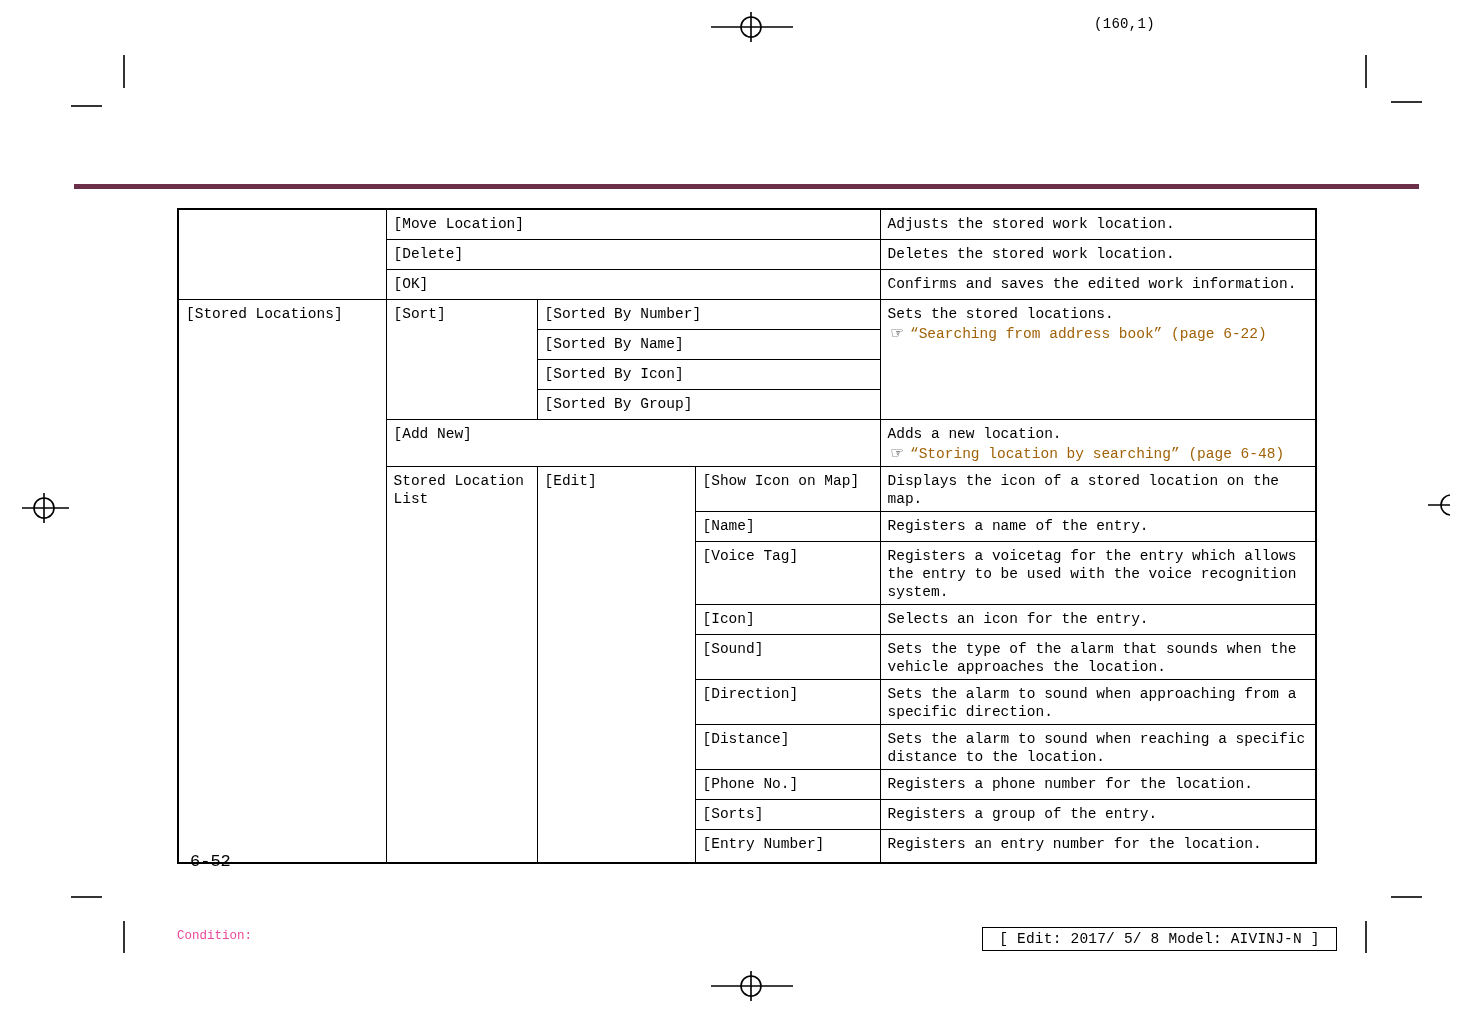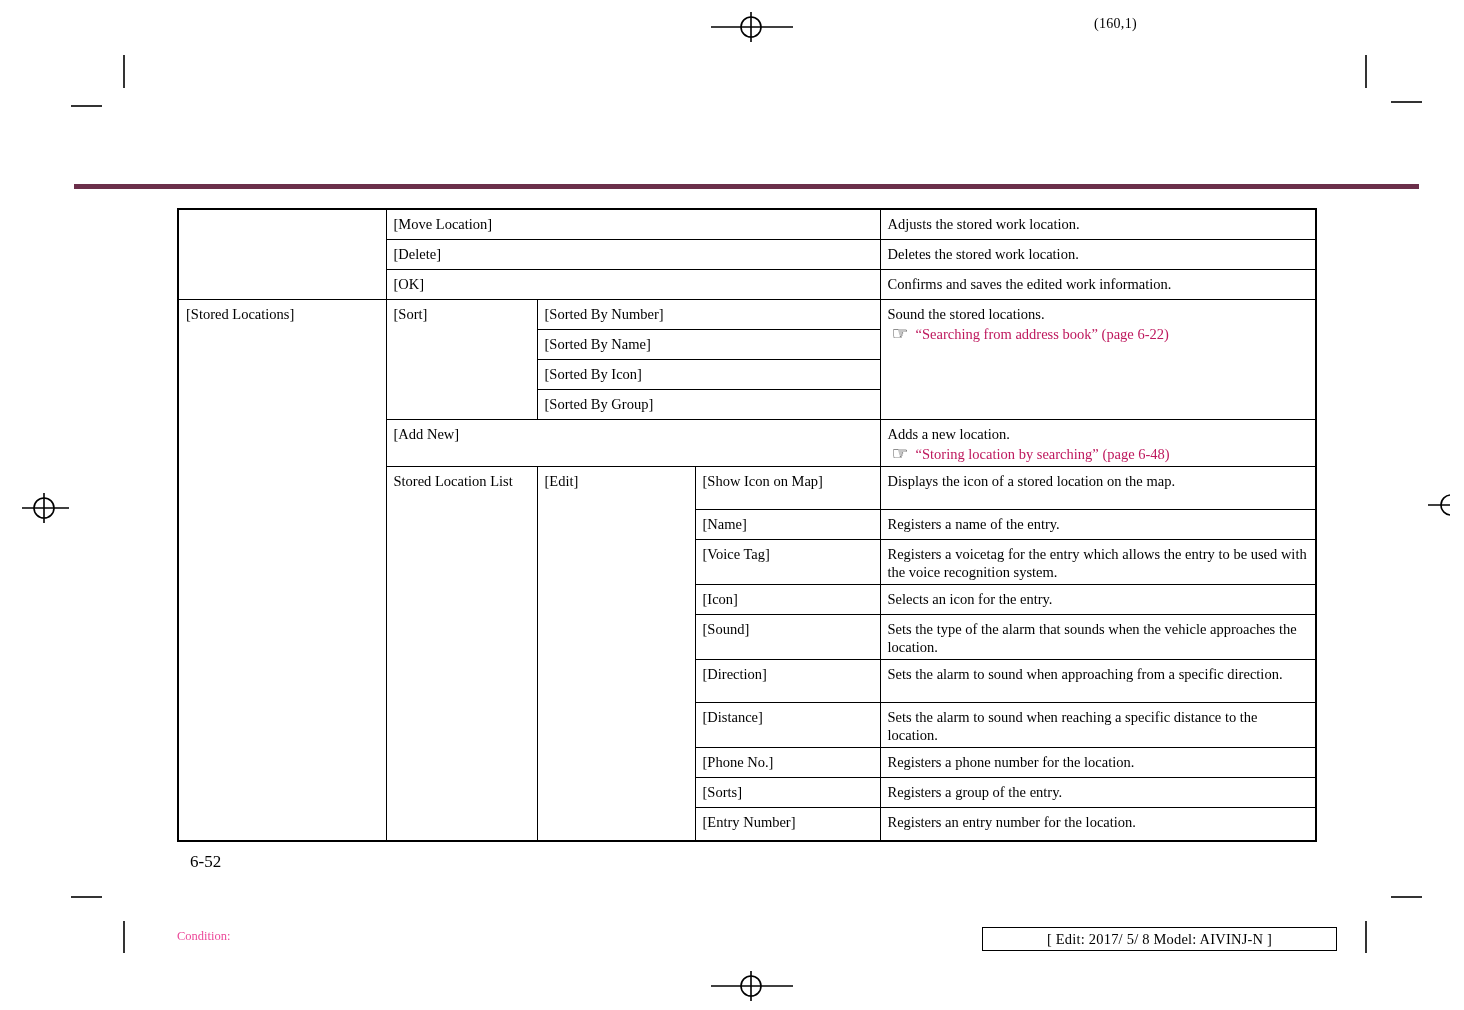--- a/index.html
+++ b/index.html
@@ -1,20 +1,20 @@
 <!DOCTYPE html>
 <html><head>
 <meta charset="utf-8">
 <style>
   * { margin:0; padding:0; box-sizing:border-box; }
   html, body { background:#ffffff; }
   .page {
     position:relative; width:1436px; height:1010px; margin:0 auto;
     background:#ffffff; color:#000;
-    font-family:Liberation Serif, serif;
+    font-family:Liberation Mono, monospace;
     overflow:hidden;
   }
   .reg-label {
     position:absolute; top:16px; left:1080px;
     font-size:14px; letter-spacing:0.3px;
   }
   .marks { position:absolute; top:0; left:0; pointer-events:none; }
   .marks line, .marks circle { stroke:#000; stroke-width:1.6; fill:none; }
 
   .section-title {
@@ -37,21 +37,21 @@
     border:1px solid #000;
     vertical-align:top;
     padding:5px 8px 3px 7px;
   }
   tr.r1 { height:30px; }
   tr.r2 { height:43px; }
   tr.rlast { height:34px; }
 
   .xref-line { margin-top:2px; padding-left:4px; display:flex; align-items:flex-start; }
   .pointer-icon { font-size:19px; line-height:18px; margin-right:7px; color:#1a1a1a; }
-  .xref { color:#be185d; cursor:pointer; }
+  .xref { color:#a16207; cursor:pointer; }
 
   .page-number {
     position:absolute; top:852px; left:176px;
     font-size:17px;
     text-align:center;
   }
   .condition-label {
     position:absolute; top:929px; left:163px;
     font-size:12.5px; color:#ec4899;
   }
@@ -131,21 +131,21 @@
       <tr class="r1">
         <td colspan="3">[OK]</td>
         <td>Confirms and saves the edited work information.</td>
       </tr>
 
       <tr class="r1">
         <td rowspan="15">[Stored Locations]</td>
         <td rowspan="4">[Sort]</td>
         <td colspan="2">[Sorted By Number]</td>
         <td rowspan="4">
-          <div>Sound the stored locations.</div>
+          <div>Sets the stored locations.</div>
           <div class="xref-line">
             <span class="pointer-icon">☞</span>
             <span class="xref">“Searching from address book” (page 6-22)</span>
           </div>
         </td>
       </tr>
       <tr class="r1">
         <td colspan="2">[Sorted By Name]</td>
       </tr>
       <tr class="r1">

